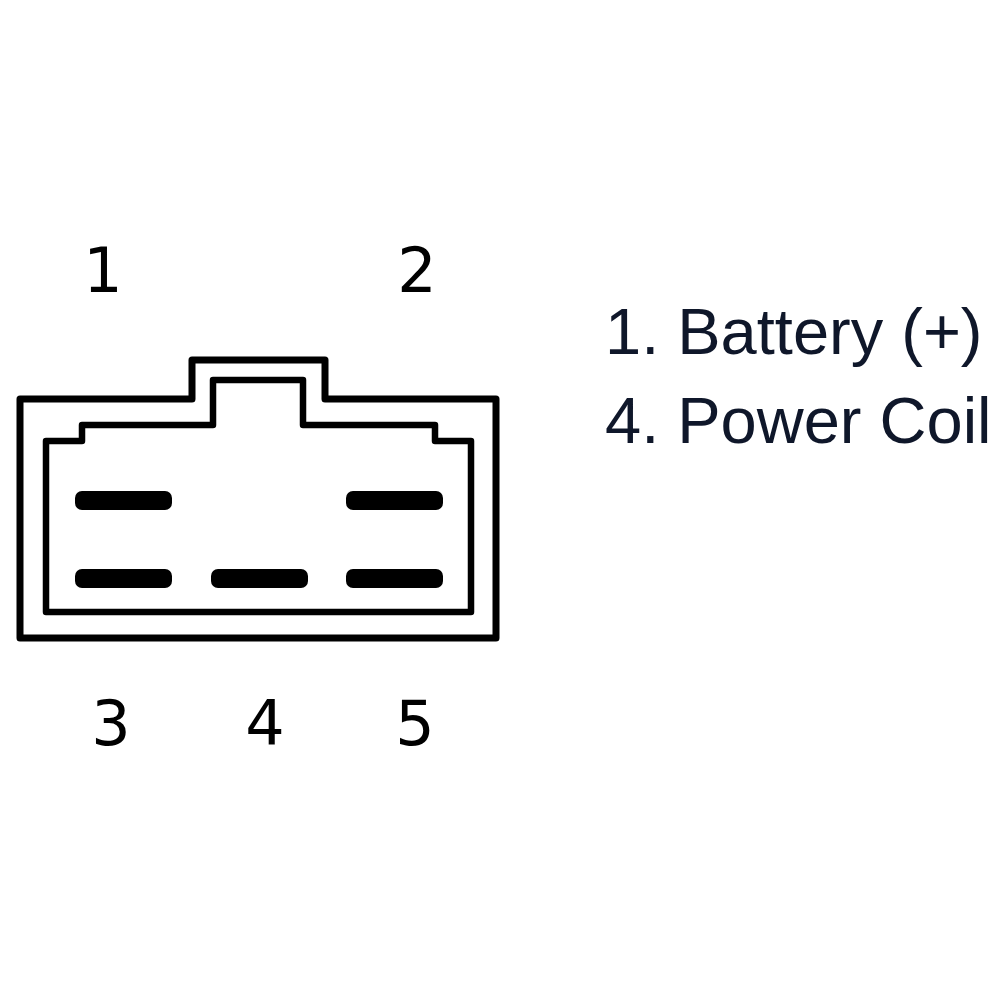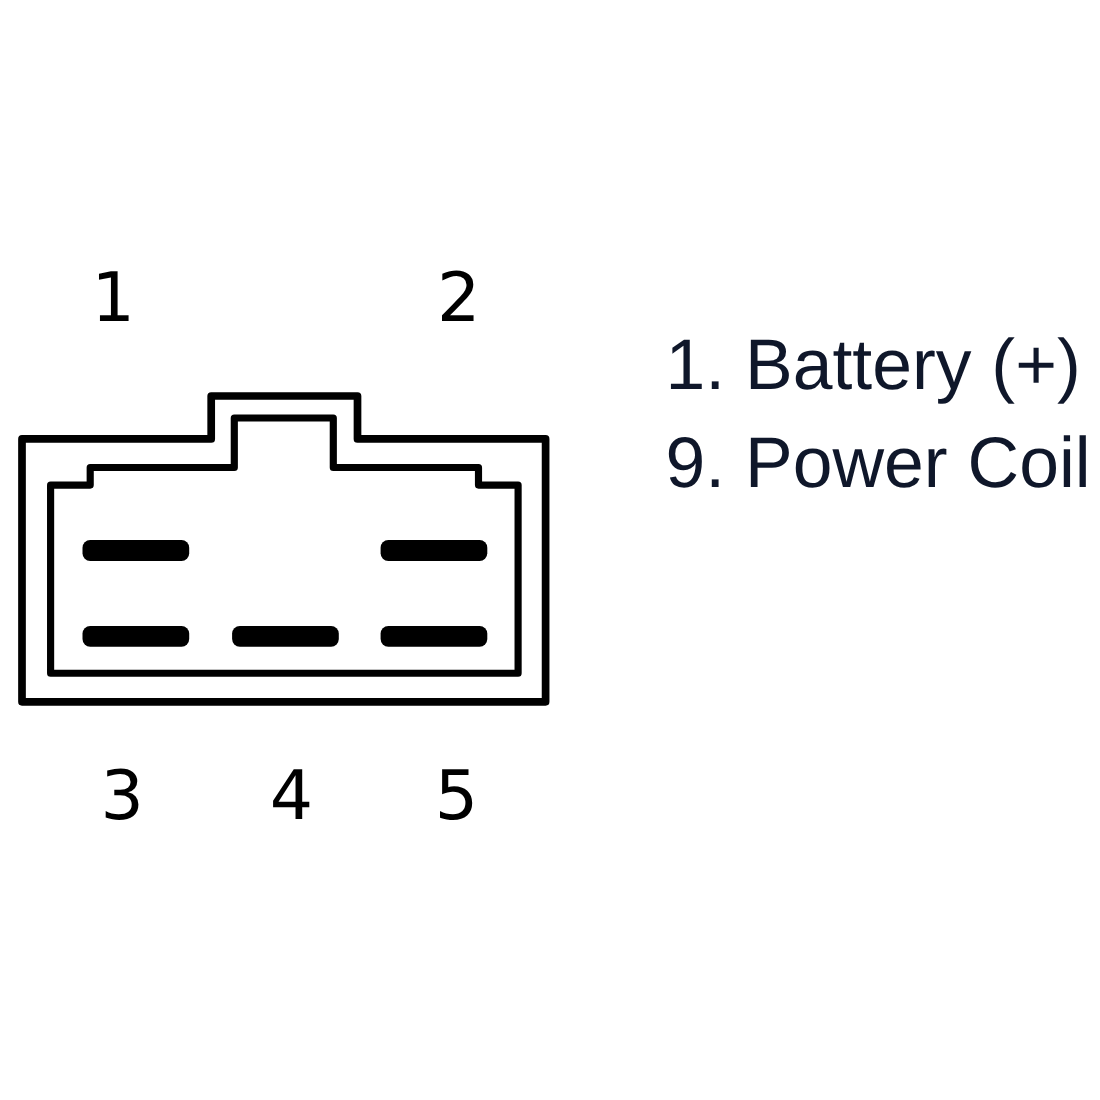--- a/index.html
+++ b/index.html
@@ -79,16 +79,16 @@
   </svg>
 
   <div class="pin-label p1">1</div>
   <div class="pin-label p2">2</div>
   <div class="pin-label p3">3</div>
   <div class="pin-label p4">4</div>
   <div class="pin-label p5">5</div>
 
   <div class="legend">
     <div class="legend-line">1. Battery (+)</div>
-    <div class="legend-line">9. Power Coil</div>
+    <div class="legend-line">4. Power Coil</div>
   </div>
 
 </div>
 
 </body></html>

